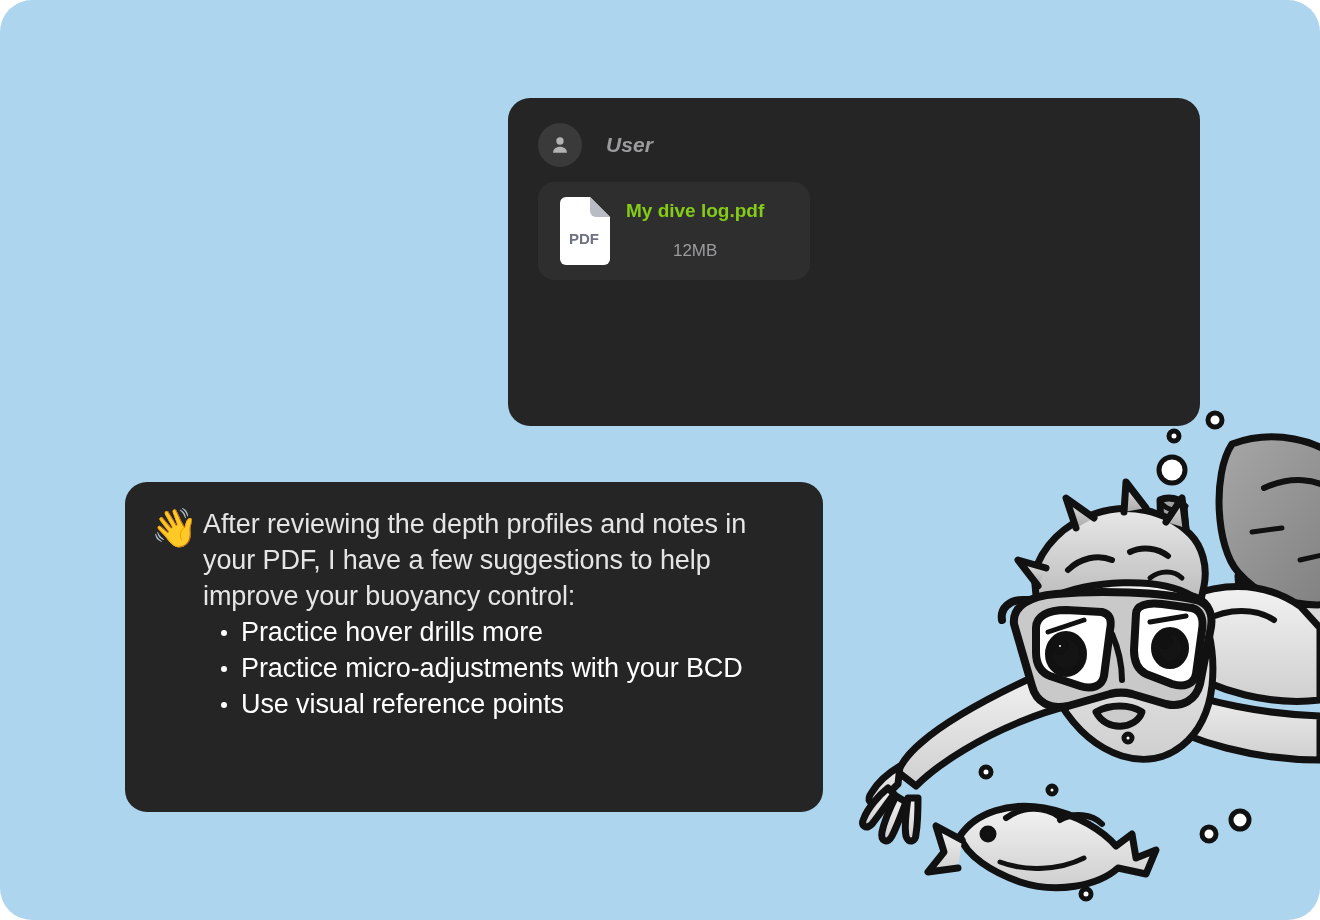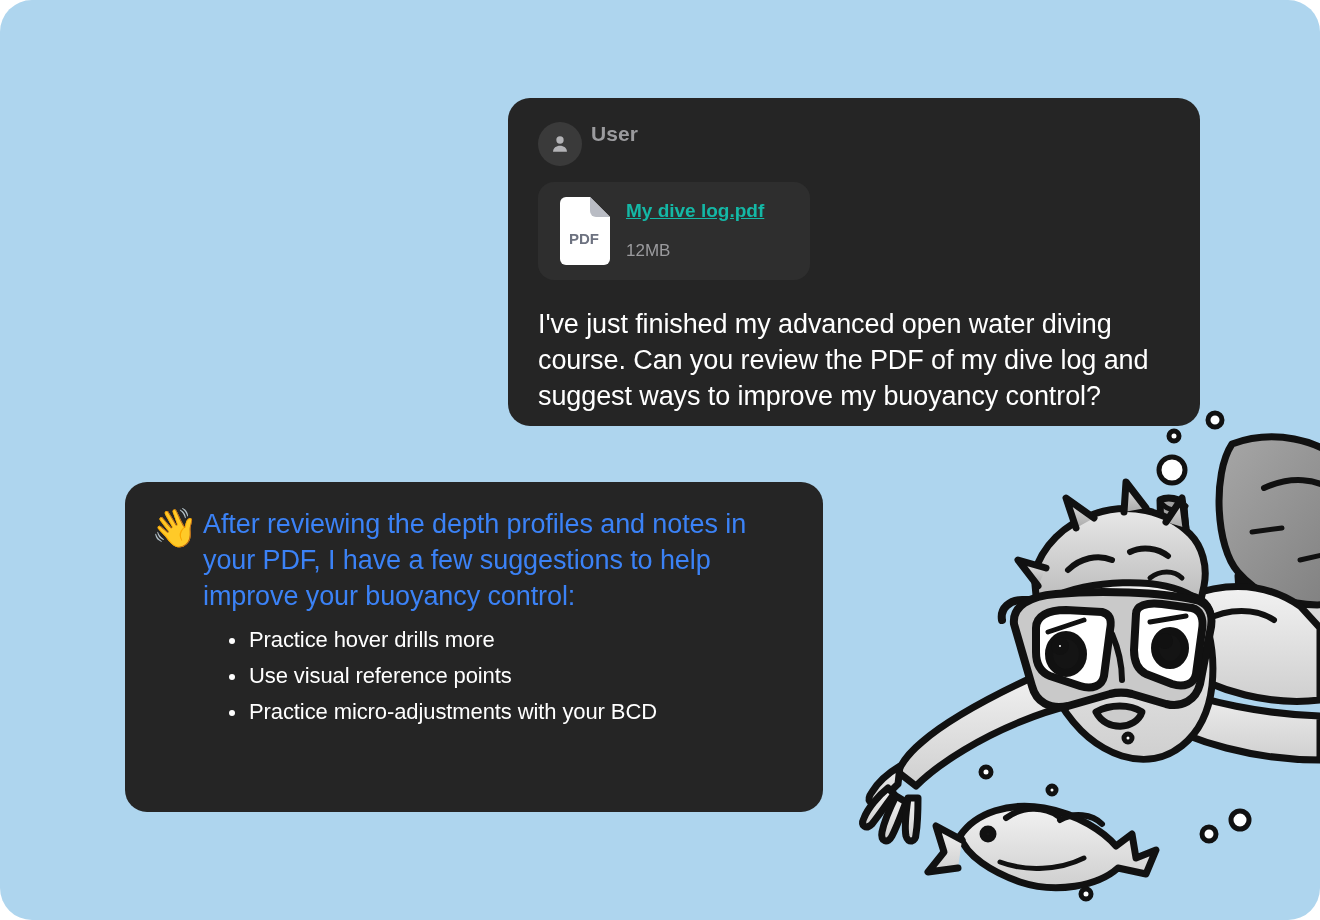--- a/index.html
+++ b/index.html
@@ -48,22 +48,24 @@
   #user-bubble {
     left: 508px;
     top: 98px;
     width: 692px;
     height: 328px;
     padding: 24px 30px 0 30px;
   }
 
   .user-head {
     display: flex;
-    gap: 9px;
+    align-items: center;
+    gap: 24px;
     height: 46px;
+    font-style: italic;
   }
   .avatar {
     width: 44px;
     height: 44px;
     border-radius: 50%;
     background: #3a3a3a;
     display: flex;
     align-items: center;
     justify-content: center;
     flex: 0 0 auto;
@@ -91,33 +93,33 @@
   }
   .file-icon {
     position: relative;
     width: 54px;
     height: 68px;
     flex: 0 0 auto;
   }
   .file-icon svg { display: block; }
   .file-meta { min-width: 0; }
   .file-name {
-    color: #14b8a6;
+    color: #84cc16;
     font-size: 19px;
     font-weight: 700;
     line-height: 1.2;
     white-space: nowrap;
-    text-decoration: underline;
   }
   .file-size {
     color: #9b9b9e;
     font-size: 17px;
     font-weight: 400;
     margin-top: 18px;
     line-height: 1.2;
+    text-align: center;
   }
 
   .user-text {
     margin-top: 26px;
     color: #ffffff;
     font-size: 27px;
     line-height: 36px;
     letter-spacing: -0.1px;
     max-width: 640px;
   }
@@ -137,31 +139,31 @@
     width: 52px;
     font-size: 38px;
     line-height: 44px;
     text-align: left;
   }
   .assistant-body {
     flex: 1 1 auto;
     min-width: 0;
   }
   .assistant-intro {
-    color: #3b82f6;
+    color: #e5e5e5;
     font-size: 27px;
     line-height: 36px;
     letter-spacing: -0.1px;
   }
   .assistant-list {
-    margin: 8px;
+    margin: 0;
     padding: 0 0 0 38px;
     list-style: none;
     color: #ffffff;
-    font-size: 22px;
+    font-size: 27px;
     line-height: 36px;
     letter-spacing: -0.1px;
   }
   .assistant-list li {
     position: relative;
   }
   .assistant-list li::before {
     content: "";
     position: absolute;
     left: -20px;
@@ -350,29 +352,28 @@
             <path d="M34 0l20 20H40a6 6 0 0 1-6-6z" fill="#b9bcc4"></path>
             <text x="28" y="47" font-family="Liberation Sans, sans-serif" font-size="15" font-weight="700" fill="#6d7280" text-anchor="middle">PDF</text>
           </svg>
         </div>
         <div class="file-meta">
           <div class="file-name">My dive log.pdf</div>
           <div class="file-size">12MB</div>
         </div>
       </div>
 
-      <div class="user-text">I've just finished my advanced open water diving course. Can you review the PDF of my dive log and suggest ways to improve my buoyancy control?</div>
     </div>
 
     <div class="bubble" id="assistant-bubble" style="background: rgb(37, 37, 37);">
       <div class="wave-emoji">👋</div>
       <div class="assistant-body">
         <div class="assistant-intro">After reviewing the depth profiles and notes in your PDF, I have a few suggestions to help improve your buoyancy control:</div>
         <ul class="assistant-list" id="suggestion-list">
             <li>Practice hover drills more</li>
+            <li>Practice micro-adjustments with your BCD</li>
             <li>Use visual reference points</li>
-            <li>Practice micro-adjustments with your BCD</li>
           </ul>
       </div>
     </div>
 
   </div>
 </div>
 
 </body></html>

